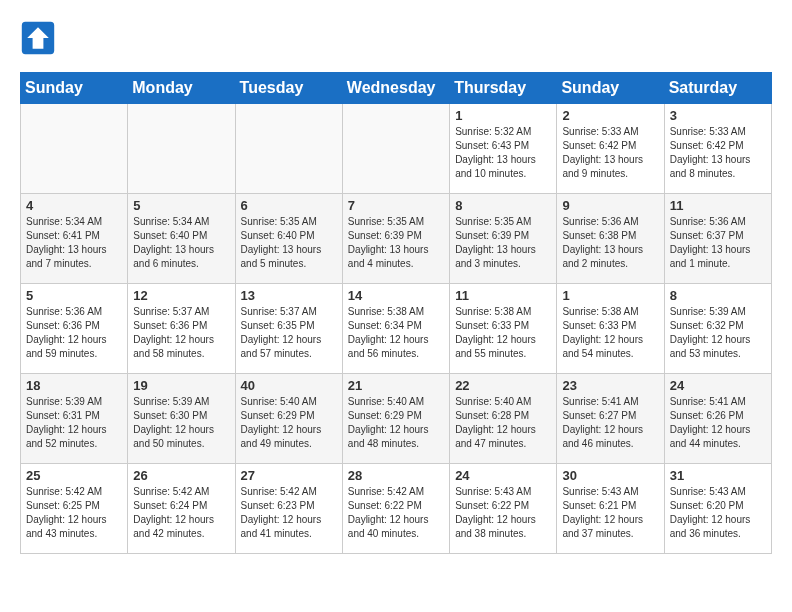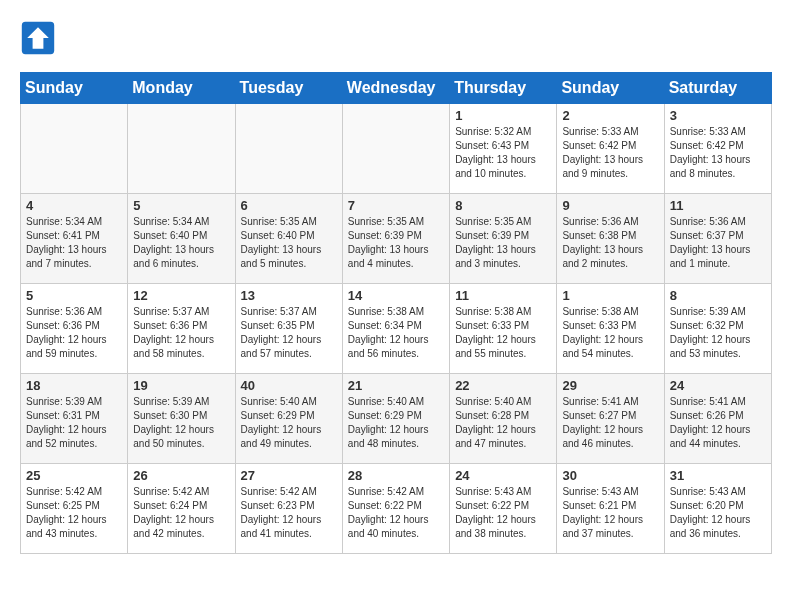--- a/index.html
+++ b/index.html
@@ -254,21 +254,21 @@
           Sunrise: 5:40 AM<br>Sunset: 6:29 PM<br>Daylight: 12 hours and 48 minutes.
         </div>
       </td>
         <td>
         <div class="day-num">22</div>
         <div class="day-info">
           Sunrise: 5:40 AM<br>Sunset: 6:28 PM<br>Daylight: 12 hours and 47 minutes.
         </div>
       </td>
         <td>
-        <div class="day-num">29</div>
+        <div class="day-num">23</div>
         <div class="day-info">
           Sunrise: 5:41 AM<br>Sunset: 6:27 PM<br>Daylight: 12 hours and 46 minutes.
         </div>
       </td>
         <td>
         <div class="day-num">24</div>
         <div class="day-info">
           Sunrise: 5:41 AM<br>Sunset: 6:26 PM<br>Daylight: 12 hours and 44 minutes.
         </div>
       </td>

